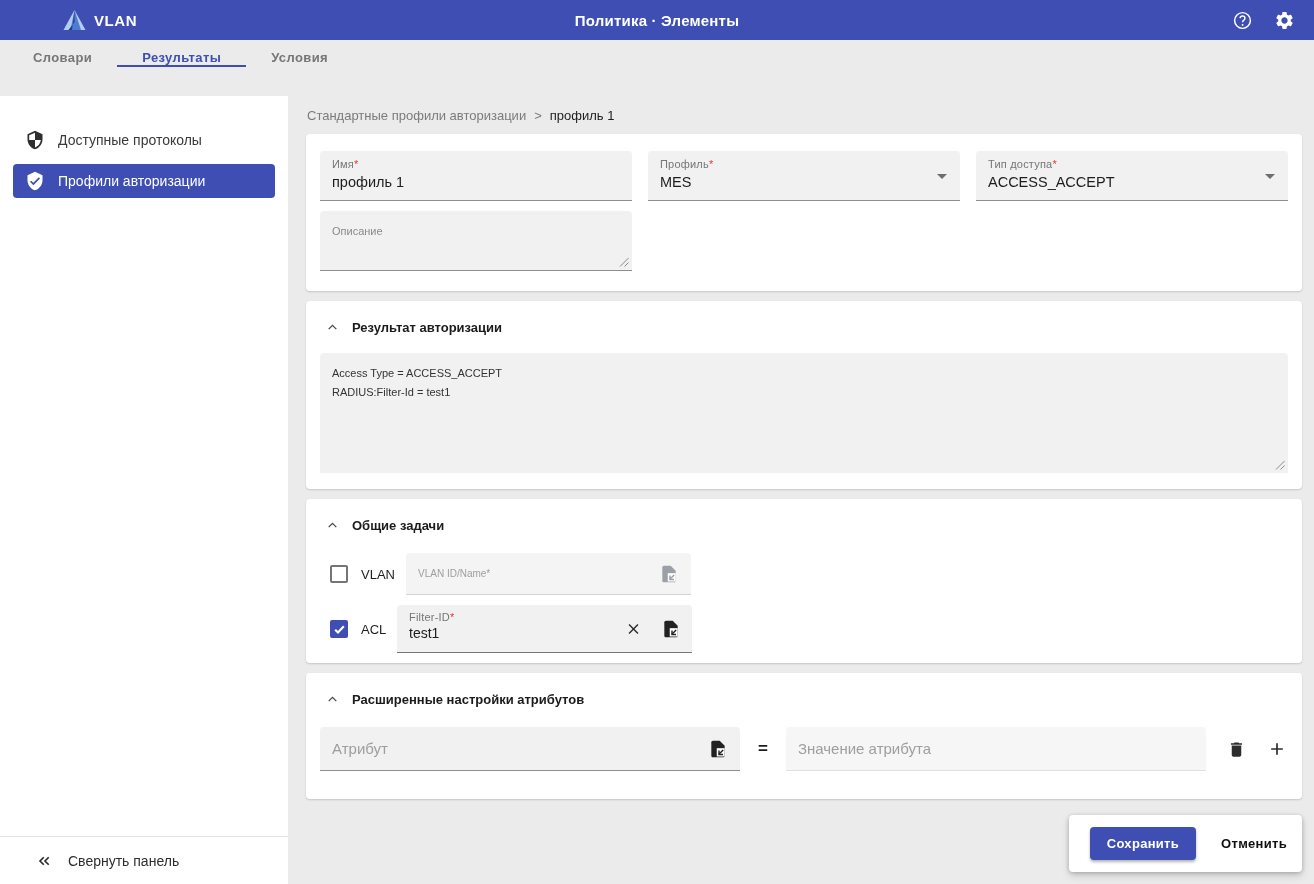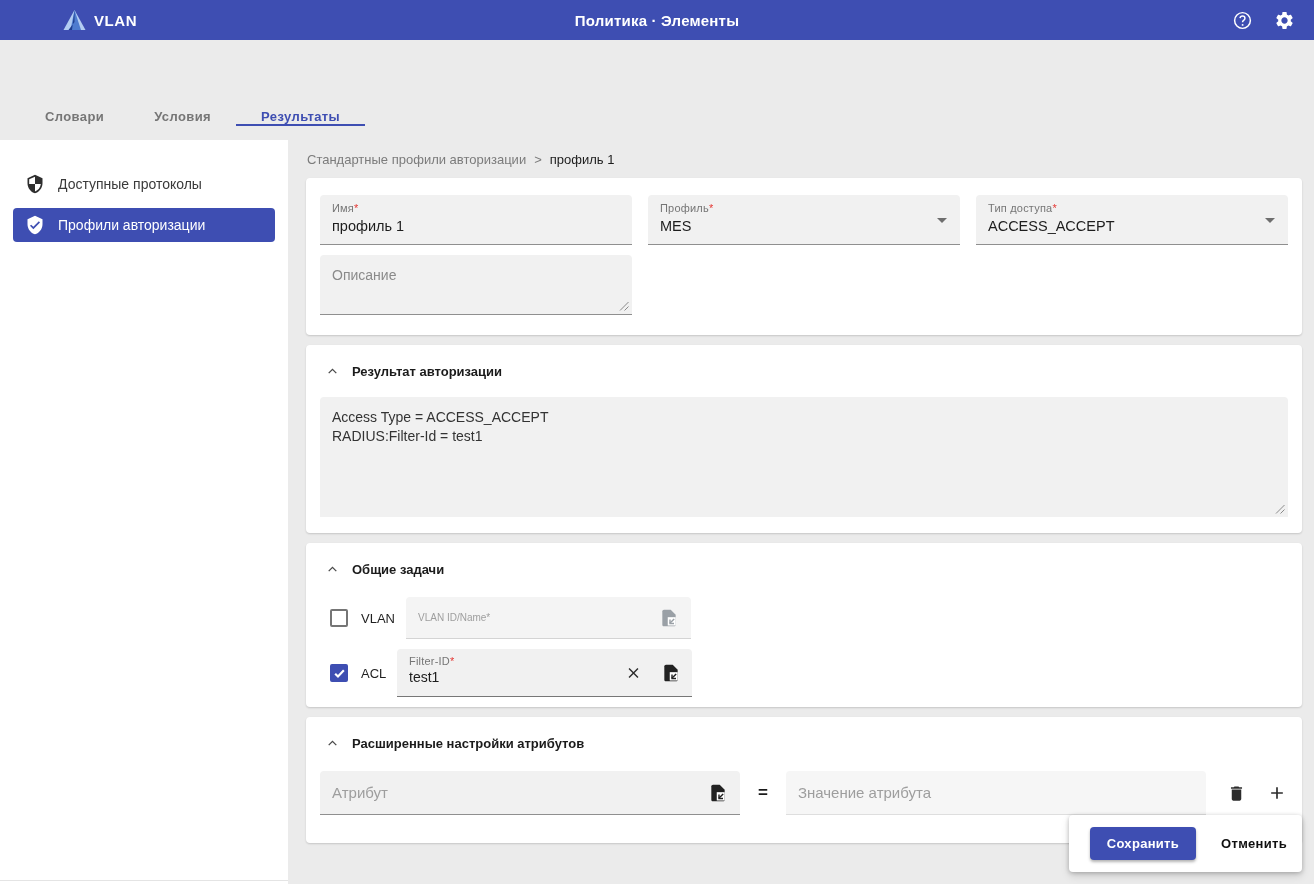--- a/index.html
+++ b/index.html
@@ -16,21 +16,21 @@
   .appbar { height:40px; background:var(--primary); display:flex; align-items:center; padding:0 19px 0 18px; position:relative; color:#fff; }
   .hamburger { width:19px; display:flex; flex-direction:column; gap:3px; cursor:pointer; }
   .hamburger i { display:block; height:2px; background:#fff; border-radius:1px; }
   .logo { margin-left:25px; }
   .brand { font-size:15px; font-weight:700; letter-spacing:.6px; margin-left:7px; }
   .appbar-title { position:absolute; left:50%; transform:translateX(-50%); font-size:15px; font-weight:700; letter-spacing:.2px; white-space:nowrap; }
   .appbar-actions { margin-left:auto; display:flex; align-items:center; gap:21px; }
   .icon-btn { background:none; border:0; padding:0; cursor:pointer; display:flex; align-items:center; justify-content:center; }
 
   
-  .tabbar { height:56px; background:var(--page); display:flex; align-items:center; padding-left:20px;margin-top:44px; }
+  .tabbar { height:56px; background:var(--page); display:flex; align-items:flex-start; padding-left:8px; }
   .tab { padding:10px 25px 0; display:flex; align-items:center; font-size:13px; font-weight:700; color:#767676; letter-spacing:.4px; border-bottom:2px solid transparent; cursor:pointer; }
   .tab.active { color:var(--primary); border-bottom-color:var(--primary); }
 
   
   .shell { display:flex; height:788px; }
   .sidebar { width:288px; background:#fff; position:relative; flex-shrink:0; }
   .side-items { padding:27px 13px 0; }
   .side-item { height:34px; display:flex; align-items:center; gap:13px; padding:0 12px; border-radius:4px; margin-bottom:7px; font-size:14px; color:#3a3a3a; cursor:pointer; }
   .side-item.active { background:var(--primary); color:#fff; }
   .side-collapse { position:absolute; left:0; right:0; bottom:0; height:48px; border-top:1px solid #e4e4e4; display:flex; align-items:center; gap:15px; padding-left:35px; font-size:14px; color:#2d2d2d; cursor:pointer; background:#fff; }
@@ -46,21 +46,21 @@
   
   .fields-row { display:flex; gap:16px;border-radius:19px; }
   .field { flex:1; background:var(--field); border-bottom:1px solid #8f8f8f; border-radius:4px 4px 0 0; padding:7px 12px 0; height:50px; position:relative; }
   .field-label { font-size:11px; color:var(--label); letter-spacing:.2px; }
   .req { color:var(--req); }
   .field-input { border:0; background:transparent; outline:none; width:100%; font-family:inherit; font-size:14.5px; color:var(--ink); padding:4px 0 0; }
   .select-value { font-size:14.5px; color:var(--ink); padding-top:4px; }
   .select-arrow { position:absolute; right:13px; top:23px; width:0; height:0; border-left:5px solid transparent; border-right:5px solid transparent; border-top:5px solid #6e6e6e; }
 
   .ta-wrap { position:relative; background:var(--field); border-bottom:1px solid #8f8f8f; border-radius:4px 4px 0 0; }
-  .ta-wrap textarea { display:block; width:100%; height:100%; background:transparent; border:0; outline:none; resize:none; font-family:inherit; font-size:14px; color:#333; padding:11px 12px; line-height:19px; }
+  .ta-wrap textarea { display:block; width:100%; height:100%; background:transparent; border:0; outline:none; resize:none; font-family:inherit; font-size:11px; color:#333; padding:11px 12px; line-height:19px; }
   .ta-wrap textarea::placeholder { color:#8a8a8a; }
   .resize-handle { position:absolute; right:3px; bottom:3px; }
   .desc-wrap { width:312px; height:60px; margin-top:10px; }
 
   
   .section-head { display:flex; align-items:center; gap:13px; padding:3px 0 0 6px; }
   .section-title { font-size:13px; font-weight:700; color:#1b1b1b; }
   .result-wrap { margin-top:18px; height:120px; border-bottom:0; }
 
   
@@ -120,22 +120,22 @@
     <button class="icon-btn">
       <svg width="21" height="21" viewBox="0 0 24 24" fill="#fff">
         <path d="M19.14 12.94c.04-.3.06-.61.06-.94 0-.32-.02-.64-.07-.94l2.03-1.58c.18-.14.23-.41.12-.61l-1.92-3.32c-.12-.22-.37-.29-.59-.22l-2.39.96c-.5-.38-1.03-.7-1.62-.94l-.36-2.54c-.04-.24-.24-.41-.48-.41h-3.84c-.24 0-.43.17-.47.41l-.36 2.54c-.59.24-1.13.57-1.62.94l-2.39-.96c-.22-.08-.47 0-.59.22L2.74 8.87c-.12.21-.08.47.12.61l2.03 1.58c-.05.3-.09.63-.09.94s.02.64.07.94l-2.03 1.58c-.18.14-.23.41-.12.61l1.92 3.32c.12.22.37.29.59.22l2.39-.96c.5.38 1.03.7 1.62.94l.36 2.54c.05.24.24.41.48.41h3.84c.24 0 .44-.17.47-.41l.36-2.54c.59-.24 1.13-.56 1.62-.94l2.39.96c.22.08.47 0 .59-.22l1.92-3.32c.12-.22.07-.47-.12-.61l-2.01-1.58zM12 15.6c-1.98 0-3.6-1.62-3.6-3.6s1.62-3.6 3.6-3.6 3.6 1.62 3.6 3.6-1.62 3.6-3.6 3.6z"></path>
       </svg>
     </button>
   </span>
 </header>
 
 <nav class="tabbar">
   <div class="tab">Словари</div>
+  <div class="tab active">Результаты</div>
   <div class="tab">Условия</div>
-  <div class="tab active">Результаты</div>
 </nav>
 
 <div class="shell">
 
   <aside class="sidebar">
     <div class="side-items">
       <div class="side-item">
         <span>
           <svg width="20" height="20" viewBox="0 0 24 24" fill="#2e2e2e">
             <path fill-rule="evenodd" d="M12 1 3 5v6c0 5.55 3.84 10.74 9 12 5.16-1.26 9-6.45 9-12V5l-9-4zm0 10.99h7c-.53 4.12-3.28 7.79-7 8.94V12H5V6.3l7-3.11v8.8z"></path>

